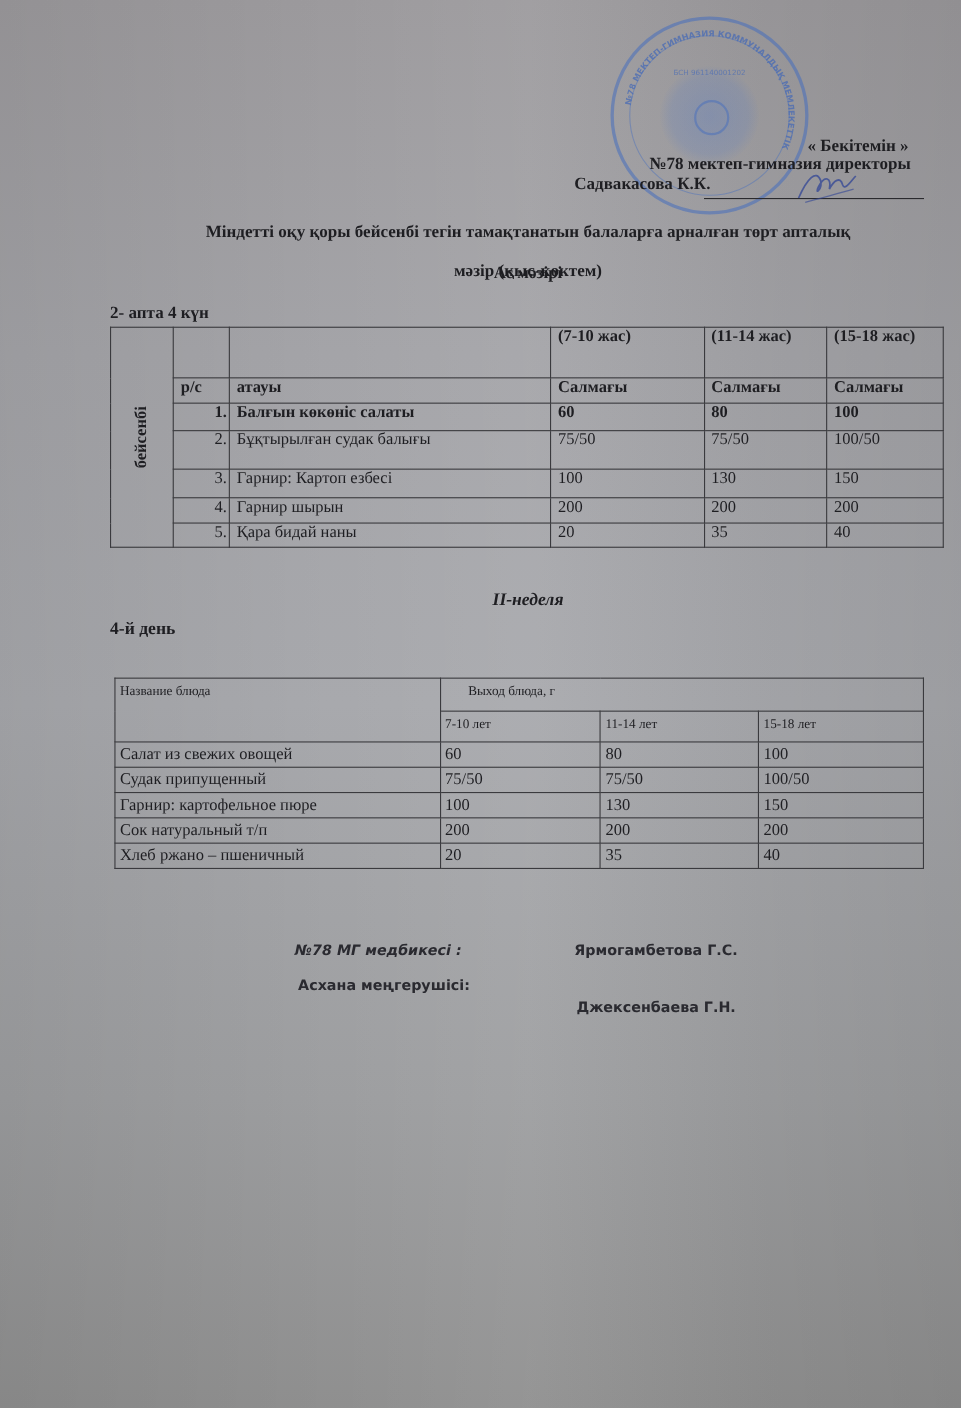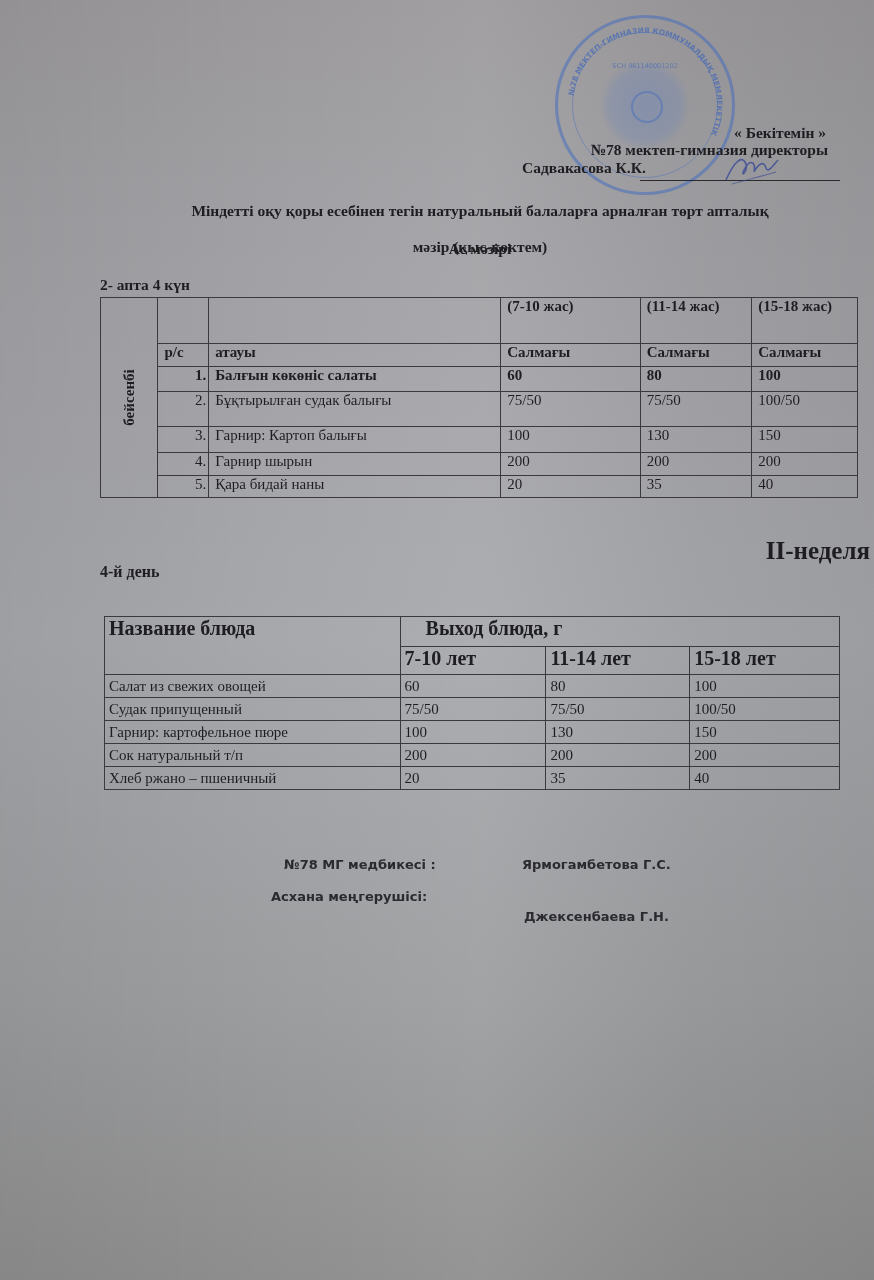--- a/index.html
+++ b/index.html
@@ -57,31 +57,31 @@
 
   
   table { border-collapse: collapse; position: absolute; }
   .tbl1 { left: 100px; top: 297px; width: 758px; font-size: 15px; }
   .tbl1 td { border: 1.2px solid #3a3a3e; padding: 0 6px; vertical-align: top; line-height: 17px; }
   .tbl1 .num { text-align: right; padding-right: 2px; }
   .tbl1 .bold { font-weight: bold; }
   .vert-cell { text-align: center; vertical-align: middle !important; padding: 0 !important; }
   .vert-text { display: inline-block; transform: rotate(-90deg); font-weight: bold; font-size: 15px; white-space: nowrap; }
 
-  .week-heading { left: 90px; width: 780px; top: 537px; text-align: right; font-weight: bold; font-size: 25px; }
+  .week-heading { left: 90px; width: 780px; top: 537px; text-align: center; font-weight: bold; font-size: 16px; font-style: italic; }
   .day-heading { left: 100px; top: 563px; font-weight: bold; font-size: 16px; }
 
   
   .tbl2 { left: 104px; top: 616px; width: 736px; font-size: 15px; }
   .tbl2 td { border: 1.2px solid #3a3a3e; padding: 0 4px; line-height: 22px; height: 22px; vertical-align: top; }
-  .tbl2 .hd { font-weight: bold; font-size: 20px; }
+  .tbl2 .hd { font-weight: normal; font-size: 12px; }
 
   
   .foot { font-family: "DejaVu Sans", sans-serif; font-size: 13px; font-weight: bold; color: #2a2a30; }
-  .f1l { left: 284px; top: 857px; }
+  .f1l { left: 268px; top: 857px; font-style: italic; }
   .f1r { left: 522px; top: 857px; }
   .f2l { left: 271px; top: 889px; }
   .f2r { left: 524px; top: 865px; margin-top: 44px; }
 </style>
 </head>
 <body>
 
 <div class="abs stamp">
   <svg class="stamp-text" viewBox="0 0 174 174">
     <defs>
@@ -99,21 +99,21 @@
 
 <div class="abs approve approve-1">« Бекітемін »</div>
 <div class="abs approve approve-2">№78  мектеп-гимназия  директоры</div>
 <div class="abs approve approve-3">Садвакасова К.К.</div>
 <div class="abs sign-line"></div>
 <svg class="abs signature" viewBox="0 0 60 40">
   <path d="M4,30 C12,12 20,4 24,14 C26,22 18,28 22,20 C28,8 34,12 32,22 C36,14 42,10 44,18 C46,24 52,14 56,10" fill="none" stroke="rgba(50,70,150,0.75)" stroke-width="1.6"></path>
   <path d="M10,34 C24,30 40,26 54,22" fill="none" stroke="rgba(50,70,150,0.6)" stroke-width="1.2"></path>
 </svg>
 
-<div class="abs title t1">Міндетті оқу қоры есебінен  тегін натуральный балаларға арналған төрт  апталық</div>
+<div class="abs title t1">Міндетті оқу қоры бейсенбі  тегін тамақтанатын балаларға арналған төрт  апталық</div>
 <div class="abs title t2">мәзір (қыс-көктем)</div>
 <div class="abs title t3">Ас  мәзірі</div>
 <div class="abs week-day">2- апта  4 күн</div>
 
 <table class="tbl1">
   <colgroup>
     <col style="width:55px">
       <col style="width:51px">
       <col style="width:294px">
     <col style="width:140px">
@@ -147,21 +147,21 @@
   </tr>
   <tr style="height:35px">
     <td class="num">2.</td>
     <td>Бұқтырылған судак балығы</td>
     <td>75/50</td>
     <td>75/50</td>
     <td>100/50</td>
   </tr>
   <tr style="height:26px">
     <td class="num">3.</td>
-    <td>Гарнир: Картоп балығы</td>
+    <td>Гарнир: Картоп езбесі</td>
     <td>100</td>
     <td>130</td>
     <td>150</td>
   </tr>
   <tr style="height:23px">
     <td class="num">4.</td>
     <td>Гарнир шырын</td>
     <td>200</td>
     <td>200</td>
     <td>200</td>

